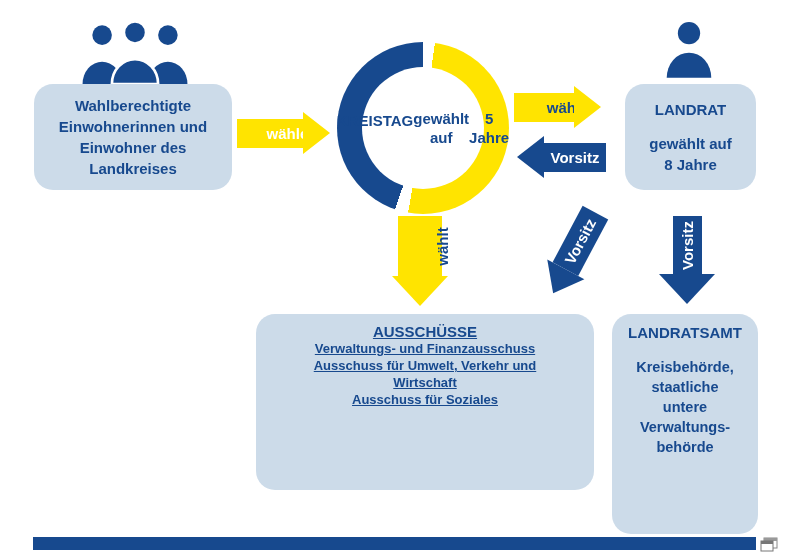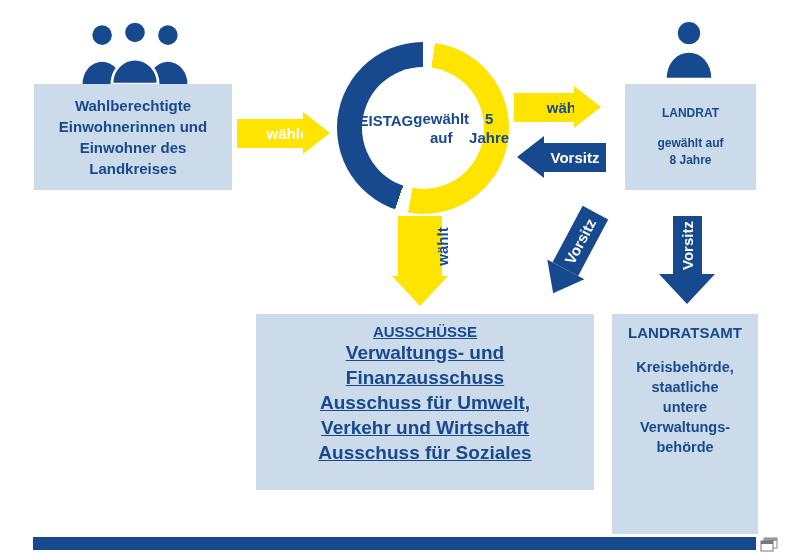--- a/index.html
+++ b/index.html
@@ -1,27 +1,27 @@
 <!DOCTYPE html>
 <html style="--navy: #17498e; --yellow: #ffe400; --boxbg: #ccdbe9; --background: #ffffff;"><head>
 <meta charset="utf-8">
 <style>
   :root { --navy:#17498e; --yellow:#ffe400; --boxbg:#ccdbe9; }
   * { box-sizing:border-box; }
   body { margin:0; background:#fff; font-family:"Liberation Sans", sans-serif; }
   .stage { position:relative; width:790px; height:560px; background:#fff; overflow:hidden; }
 
   .box { position:absolute; background:var(--boxbg); color:var(--navy); font-weight:bold;
-         text-align:center; display:flex; flex-direction:column; justify-content:center; }
+         text-align:center; display:flex; flex-direction:column; justify-content:center;border-radius:19px; }
   .voters   { left:34px;  top:84px;  width:198px; height:106px; font-size:15px; line-height:1.4; }
-  .landrat  { left:625px; top:84px;  width:131px; height:106px; font-size:12px; line-height:1.4; }
+  .landrat  { left:625px; top:84px;  width:131px; height:106px; font-size:15px; line-height:1.4; }
   .ausschuesse { left:256px; top:314px; width:338px; height:176px; justify-content:flex-start; padding-top:9px;text-decoration:underline; }
   .ausschuesse .title { font-size:15px; }
   .ausschuesse .subtitle { font-size:12.5px; font-weight:400; margin:1px 0 2px; }
-  .ausschuesse .item { font-size:19px; line-height:1.32; padding:0 28px; }
+  .ausschuesse .item { font-size:13px; line-height:1.32; padding:0 28px; }
   .landratsamt { left:612px; top:314px; width:146px; height:220px; justify-content:flex-start;
                  padding-top:9px; font-size:14.5px; line-height:1.38; }
   .landratsamt .title { font-size:15px; }
   .spacer { height:13px; }
 
   
   .donut { position:absolute; left:337px; top:42px; width:172px; height:172px; border-radius:50%;
            background: conic-gradient(from 0deg,
              #fff 0deg 8deg, var(--yellow) 8deg 190deg,
              #fff 190deg 199deg, var(--navy) 199deg 360deg); }

